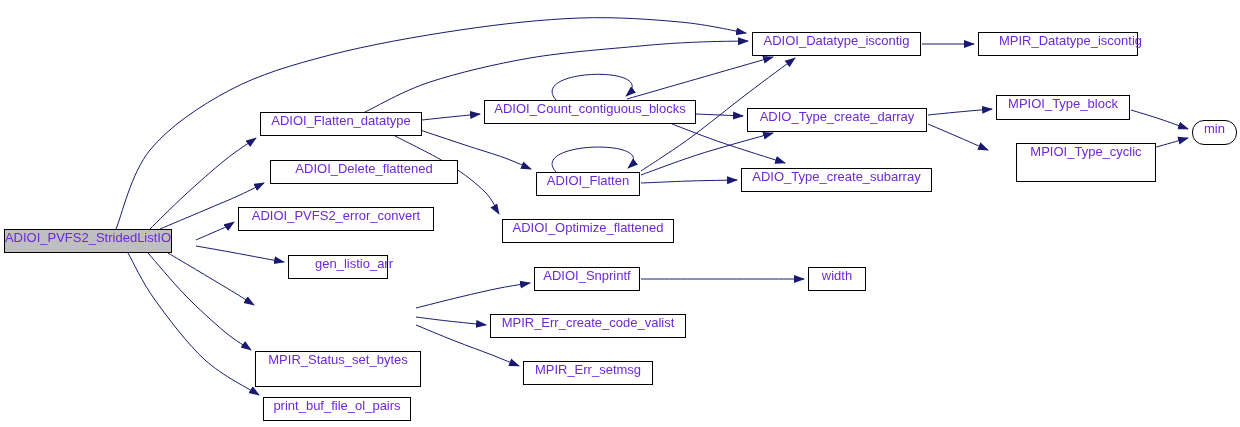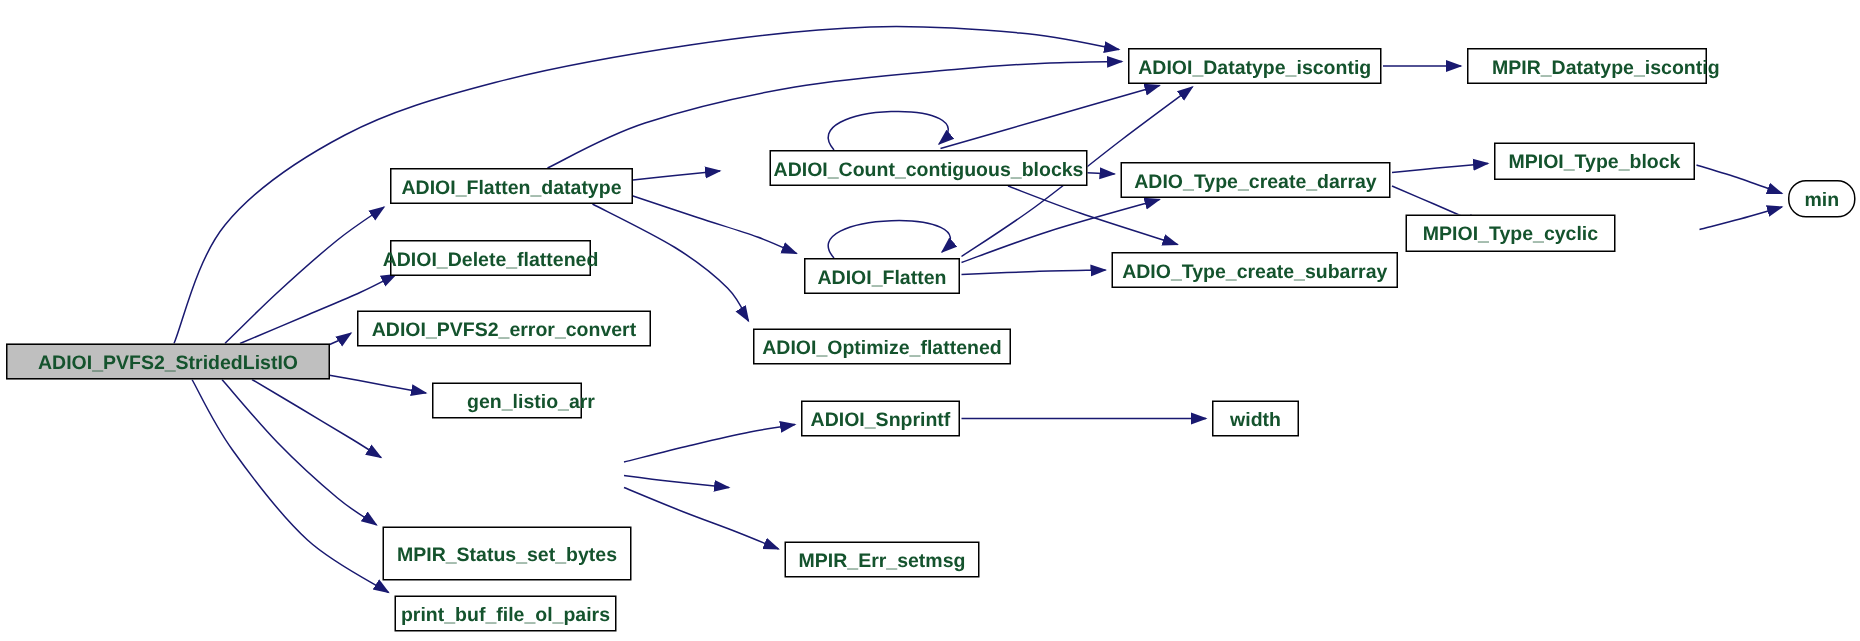--- a/index.html
+++ b/index.html
@@ -10,28 +10,26 @@
     font-family:"Liberation Sans", sans-serif;
     overflow:hidden;
   }
   #edges{position:absolute;left:0;top:0;width:1240px;height:427px;}
   #nodes{position:absolute;left:0;top:0;width:1240px;height:427px;}
   .node{
     position:absolute;
     box-sizing:border-box;
     border:1px solid #000000;
     background:#ffffff;
-    color:#14532d;
+    color:#6d28d9;
     font-size:13px;
     display:flex;
-    align-items:center;
     justify-content:center;
     white-space:nowrap;
     cursor:pointer;
-    font-weight:bold;
   }
   .node.root{
     background:#bfbfbf;
     border:1.4px solid #000000;
   }
 </style>
 </head>
 <body>
 
 <div id="canvas">
@@ -67,72 +65,75 @@
         <path d="M928,124 C932.7,126.0 946.0,131.7 956,136 C966.0,140.3 982.7,147.7 988,150" fill="none" stroke="#191970" stroke-width="1" marker-end="url(#arrow)"></path>
         <path d="M1131,110 C1135.8,111.5 1150.5,115.8 1160,119 C1169.5,122.2 1183.3,127.3 1188,129" fill="none" stroke="#191970" stroke-width="1" marker-end="url(#arrow)"></path>
         <path d="M1133,153 C1137.5,151.8 1150.8,148.5 1160,146 C1169.2,143.5 1183.3,139.3 1188,138" fill="none" stroke="#191970" stroke-width="1" marker-end="url(#arrow)"></path>
         <path d="M416,308 C423.3,306.2 446.0,300.3 460,297 C474.0,293.7 488.3,290.3 500,288 C511.7,285.7 525.0,283.8 530,283" fill="none" stroke="#191970" stroke-width="1" marker-end="url(#arrow)"></path>
         <path d="M416,317 C421.3,317.7 436.3,319.7 448,321 C459.7,322.3 479.7,324.3 486,325" fill="none" stroke="#191970" stroke-width="1" marker-end="url(#arrow)"></path>
         <path d="M416,325 C422.5,327.7 442.3,336.0 455,341 C467.7,346.0 481.3,350.8 492,355 C502.7,359.2 514.5,364.2 519,366" fill="none" stroke="#191970" stroke-width="1" marker-end="url(#arrow)"></path>
         <path d="M641,279 C654.2,279.0 692.8,279.0 720,279 C747.2,279.0 790.0,279.0 804,279" fill="none" stroke="#191970" stroke-width="1" marker-end="url(#arrow)"></path>
       </g>
   </svg>
   <div id="nodes">
-      <div class="node root" style="left: 4px; top: 229px; width: 216px; height: 24px;">
+      <div class="node root" style="left: 4px; top: 229px; width: 168px; height: 24px;">
         <span>ADIOI_PVFS2_StridedListIO</span>
       </div>
       <div class="node" style="left: 260px; top: 112px; width: 162px; height: 24px;">
         <span>ADIOI_Flatten_datatype</span>
       </div>
-      <div class="node" style="left: 260px; top: 160px; width: 134px; height: 24px;">
+      <div class="node" style="left: 270px; top: 160px; width: 188px; height: 24px;">
         <span>ADIOI_Delete_flattened</span>
       </div>
       <div class="node" style="left: 238px; top: 207px; width: 196px; height: 24px;">
         <span>ADIOI_PVFS2_error_convert</span>
       </div>
       <div class="node" style="left: 288px; top: 255px; width: 100px; height: 24px; padding-left: 32px;">
         <span>gen_listio_arr</span>
       </div>
       <div class="node" style="left: 255px; top: 351px; width: 166px; height: 36px;">
         <span>MPIR_Status_set_bytes</span>
       </div>
       <div class="node" style="left: 263px; top: 397px; width: 148px; height: 24px;">
         <span>print_buf_file_ol_pairs</span>
       </div>
-      <div class="node" style="left: 484px; top: 100px; width: 212px; height: 24px; margin-left: 29px;">
+      <div class="node" style="left: 484px; top: 100px; width: 212px; height: 24px;">
         <span>ADIOI_Count_contiguous_blocks</span>
       </div>
       <div class="node" style="left: 536px; top: 172px; width: 104px; height: 24px;">
         <span>ADIOI_Flatten</span>
       </div>
       <div class="node" style="left: 502px; top: 219px; width: 172px; height: 24px;">
         <span>ADIOI_Optimize_flattened</span>
       </div>
       <div class="node" style="left: 534px; top: 267px; width: 106px; height: 24px;">
         <span>ADIOI_Snprintf</span>
+      </div>
+      <div class="node" style="left: 490px; top: 314px; width: 196px; height: 24px;">
+        <span>MPIR_Err_create_code_valist</span>
       </div>
       <div class="node" style="left: 523px; top: 361px; width: 130px; height: 24px;">
         <span>MPIR_Err_setmsg</span>
       </div>
       <div class="node" style="left: 752px; top: 32px; width: 169px; height: 24px;">
         <span>ADIOI_Datatype_iscontig</span>
       </div>
       <div class="node" style="left: 978px; top: 32px; width: 160px; height: 24px; padding-left: 25px;">
         <span>MPIR_Datatype_iscontig</span>
       </div>
       <div class="node" style="left: 747px; top: 108px; width: 180px; height: 24px;">
         <span>ADIO_Type_create_darray</span>
       </div>
       <div class="node" style="left: 741px; top: 168px; width: 191px; height: 24px;">
         <span>ADIO_Type_create_subarray</span>
       </div>
       <div class="node" style="left: 996px; top: 95px; width: 134px; height: 25px;">
         <span>MPIOI_Type_block</span>
       </div>
-      <div class="node" style="left: 937px; top: 143px; width: 140px; height: 25px;">
+      <div class="node" style="left: 1016px; top: 143px; width: 140px; height: 39px;">
         <span>MPIOI_Type_cyclic</span>
       </div>
       <div class="node" style="left: 1192px; top: 120px; width: 45px; height: 25px; border-radius: 12px;">
         <span>min</span>
       </div>
       <div class="node" style="left: 808px; top: 267px; width: 58px; height: 24px;">
         <span>width</span>
       </div>
     </div>
 </div>

